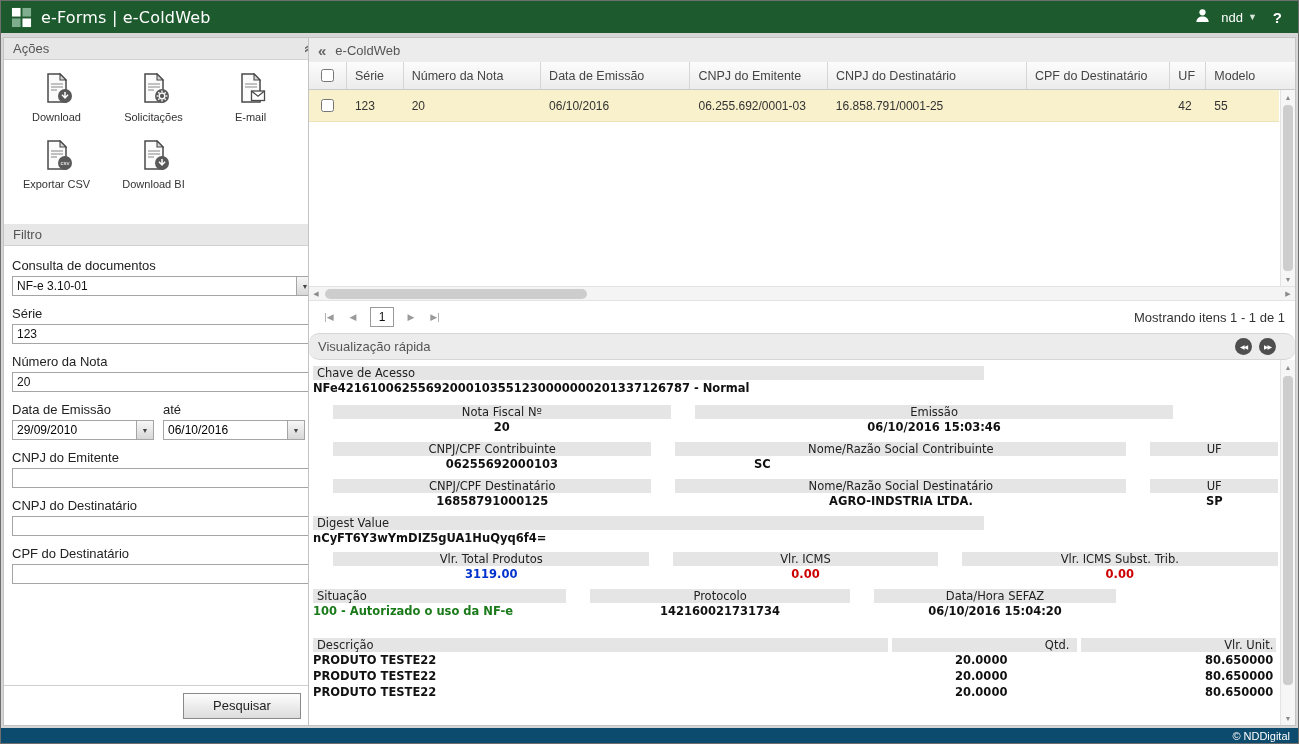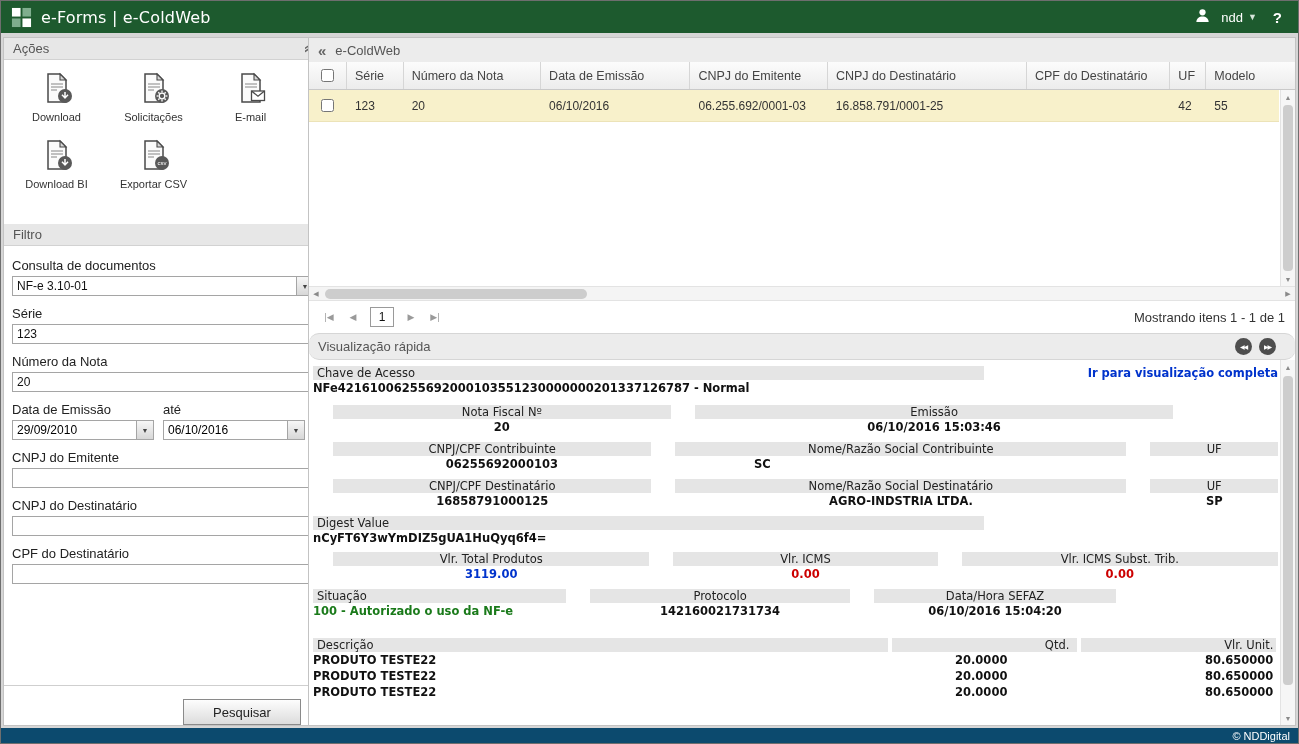--- a/index.html
+++ b/index.html
@@ -32,21 +32,21 @@
   .f-label.first { margin-top:4px; }
   .tbox { height:20px; border:1px solid #a5a5a5; background:#fff; width:100%; font-family:"Liberation Sans",sans-serif; font-size:12px; padding:0 4px; color:#111; }
   .selectbox { position:relative; height:20px; border:1px solid #a5a5a5; background:#fff; display:flex; align-items:center; }
   .selectbox .sel-value { flex:1; font-size:12px; padding:0 4px; color:#111; }
   .drop-btn { width:17px; height:100%; border-left:1px solid #a5a5a5; background:linear-gradient(#f7f7f7,#d7d7d7); display:flex; align-items:center; justify-content:center; font-size:7px; color:#444; cursor:pointer; flex:none; }
   .date-labels { display:flex; }
   .date-labels .dl1 { width:151px; }
   .date-row { display:flex; gap:9px; }
   .date-field { position:relative; width:142px; height:20px; border:1px solid #a5a5a5; display:flex; align-items:center; }
   .date-field input { flex:1; border:0; height:100%; font-family:"Liberation Sans",sans-serif; font-size:12px; padding:0 4px; width:60px; }
-  .search-row { flex:none; height:40px; border-top:1px solid #cfcfcf; display:flex; align-items:flex-end; justify-content:flex-end; padding-right:21px; }
+  .search-row { flex:none; height:40px; border-top:1px solid #cfcfcf; display:flex; align-items:center; justify-content:flex-end; padding-right:21px; }
   .btn { height:26px; min-width:118px; border:1px solid #8a8a8a; background:linear-gradient(#fdfdfd,#dcdcdc); font-family:"Liberation Sans",sans-serif; font-size:13px; color:#222; cursor:pointer; }
 
   
   .panel-header { height:24px; flex:none; background:#ececec; display:flex; align-items:center; gap:9px; padding:0 9px; }
   .collapse-left { color:#666; font-weight:bold; font-size:15px; cursor:pointer; line-height:1; }
   .panel-title { font-size:13px; color:#555; }
 
   
   .grid-header { height:28px; flex:none; display:flex; background:linear-gradient(#fcfcfc,#ececec); border-bottom:1px solid #c9c9c9; }
   .gh { display:flex; align-items:center; padding:0 8px; font-size:12.5px; color:#444; border-right:1px solid #d6d6d6; overflow:hidden; white-space:nowrap; }
@@ -193,40 +193,40 @@
         <span>
           <svg width="32" height="32" viewBox="0 0 32 32">
               <path d="M7 2h12l6 6v22H7z" fill="#fbfbfb" stroke="#4a4a4a" stroke-width="1.5"></path>
               <path d="M19 2l6 6h-6z" fill="#d8d8d8" stroke="#4a4a4a" stroke-width="1.1"></path>
               <g stroke="#9a9a9a" stroke-width="1.2">
                 <line x1="10" y1="12" x2="22" y2="12"></line>
                 <line x1="10" y1="15" x2="22" y2="15"></line>
                 <line x1="10" y1="18" x2="16" y2="18"></line>
               </g>
               <circle cx="24" cy="24" r="7" fill="#595959"></circle>
-              <path d="M24 20v5m-3-2.2l3 3.2 3-3.2" stroke="#fff" stroke-width="1.5" fill="none"></path>
+              <text x="24" y="26.3" font-size="6" fill="#fff" text-anchor="middle" font-family="sans-serif">csv</text>
             </svg>
         </span>
-        <span class="alabel">Download BI</span>
+        <span class="alabel">Exportar CSV</span>
       </div>
       <div class="action">
         <span>
           <svg width="32" height="32" viewBox="0 0 32 32">
               <path d="M7 2h12l6 6v22H7z" fill="#fbfbfb" stroke="#4a4a4a" stroke-width="1.5"></path>
               <path d="M19 2l6 6h-6z" fill="#d8d8d8" stroke="#4a4a4a" stroke-width="1.1"></path>
               <g stroke="#9a9a9a" stroke-width="1.2">
                 <line x1="10" y1="12" x2="22" y2="12"></line>
                 <line x1="10" y1="15" x2="22" y2="15"></line>
                 <line x1="10" y1="18" x2="16" y2="18"></line>
               </g>
               <circle cx="24" cy="24" r="7" fill="#595959"></circle>
-              <text x="24" y="26.3" font-size="6" fill="#fff" text-anchor="middle" font-family="sans-serif">csv</text>
+              <path d="M24 20v5m-3-2.2l3 3.2 3-3.2" stroke="#fff" stroke-width="1.5" fill="none"></path>
             </svg>
         </span>
-        <span class="alabel">Exportar CSV</span>
+        <span class="alabel">Download BI</span>
       </div>
     </div>
 
     <div class="section-header">
       <span>Filtro</span>
     </div>
 
     <div class="filter-form">
       <div class="f-label first">Consulta de documentos</div>
       <div class="selectbox">
@@ -334,23 +334,20 @@
         <span class="qv-nav-btn">◀◀</span>
         <span class="qv-nav-btn">▶▶</span>
       </span>
     </div>
 
     <div class="qv-body">
       <div class="qv-content">
 
         <div class="qrow">
           <div class="ql w70">Chave de Acesso</div>
-          <div class="linkcell">
-            <span class="qv-link">Ir para visualização completa</span>
-          </div>
         </div>
         <div class="qv-val">NFe42161006255692000103551230000000201337126787 - Normal</div>
 
         <div class="gap9"></div>
 
         <div class="qrow">
           <div class="ql w35 tc">Nota Fiscal Nº</div>
           <div class="ql w50 tc">Emissão</div>
         </div>
         <div class="qrow">

